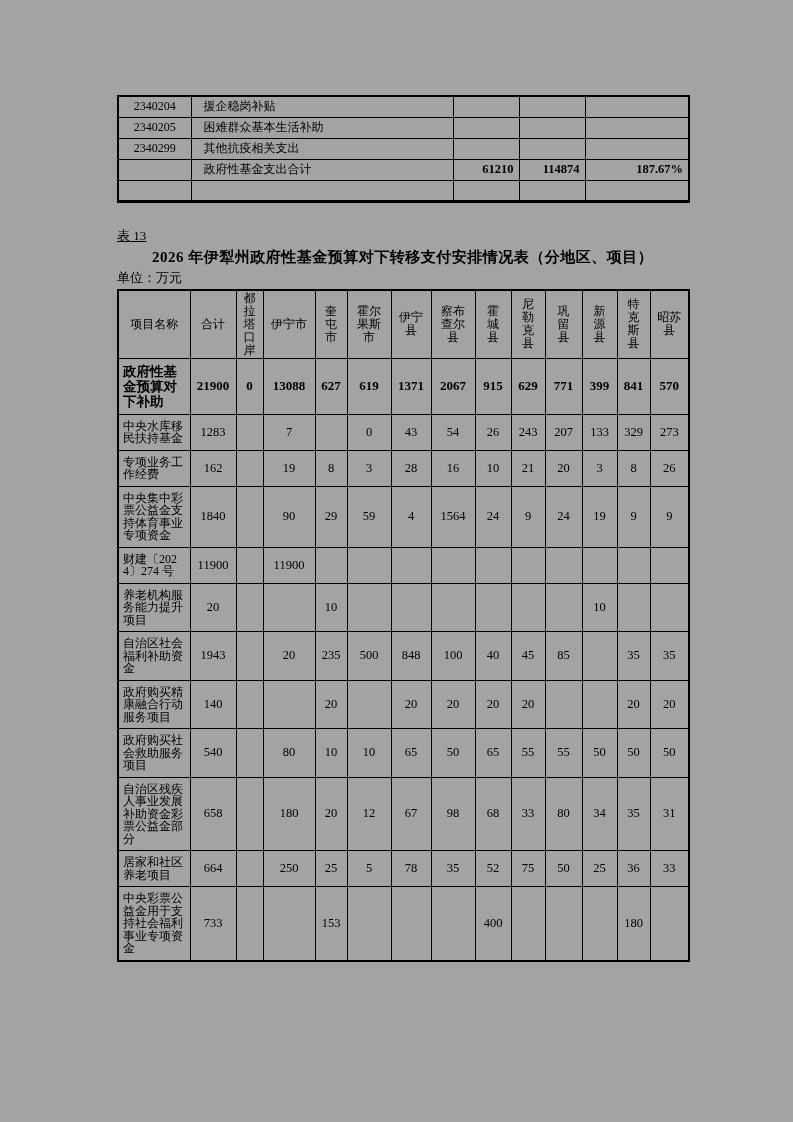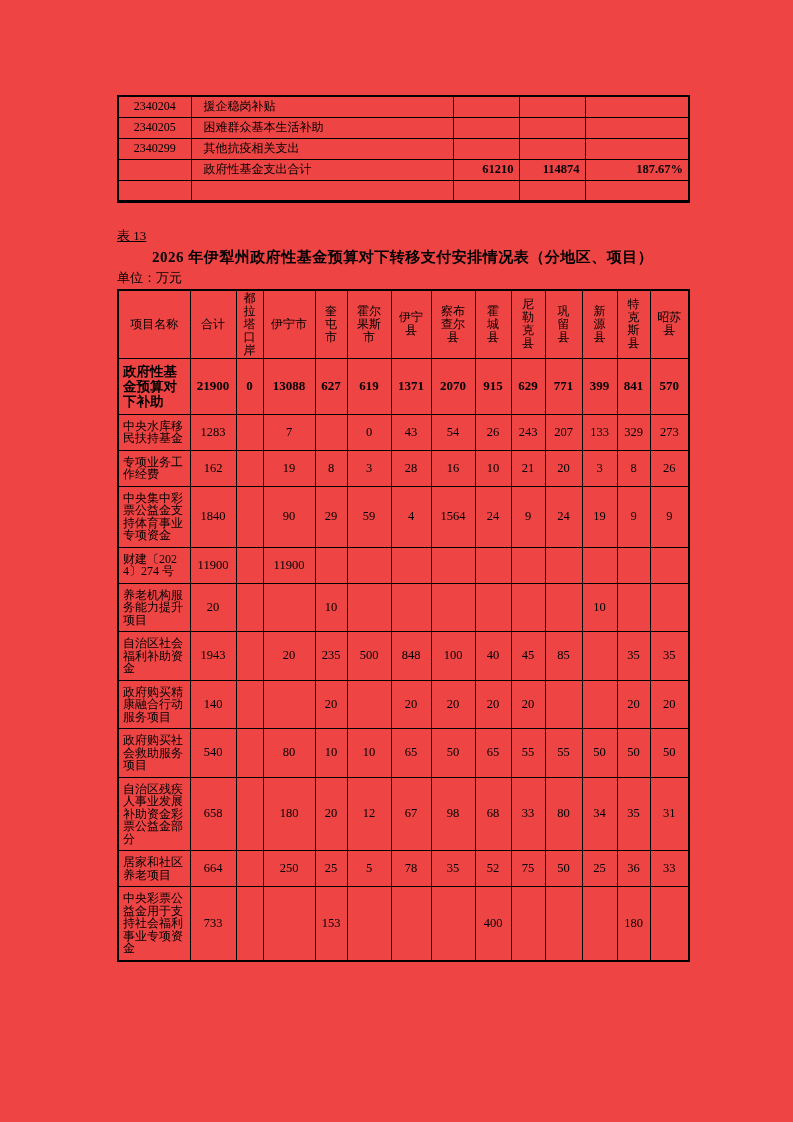--- a/index.html
+++ b/index.html
@@ -1,18 +1,18 @@
 <!DOCTYPE html>
 <html><head>
 <meta charset="utf-8">
 <style>
   * { margin:0; padding:0; box-sizing:border-box; }
   html,body { background:#ffffff; }
   .page {
-    position:relative; width:793px; height:1122px; background:#ef4444;
+    position:relative; width:793px; height:1122px; background:#a3a3a3;
     font-family:"Liberation Serif","DejaVu Serif",serif; color:#000;
     overflow:hidden;
   }
   .content { position:absolute; left:117px; top:95px; width:571px; }
 
   table { border-collapse:collapse; table-layout:fixed; width:571px; }
   td, th { border:1px solid #000; overflow:hidden; }
 
   
   .top-table { border:2px solid #000; border-bottom:3px solid #000; }
@@ -160,21 +160,21 @@
       </thead>
       <tbody>
           <tr class="bold">
             <td class="label">政府性基金预算对下补助</td>
             <td class="val">21900</td>
             <td class="val">0</td>
             <td class="val">13088</td>
             <td class="val">627</td>
             <td class="val">619</td>
             <td class="val">1371</td>
-            <td class="val">2070</td>
+            <td class="val">2067</td>
             <td class="val">915</td>
             <td class="val">629</td>
             <td class="val">771</td>
             <td class="val">399</td>
             <td class="val">841</td>
             <td class="val">570</td>
           </tr>
           <tr>
             <td class="label">中央水库移民扶持基金</td>
             <td class="val">1283</td>

